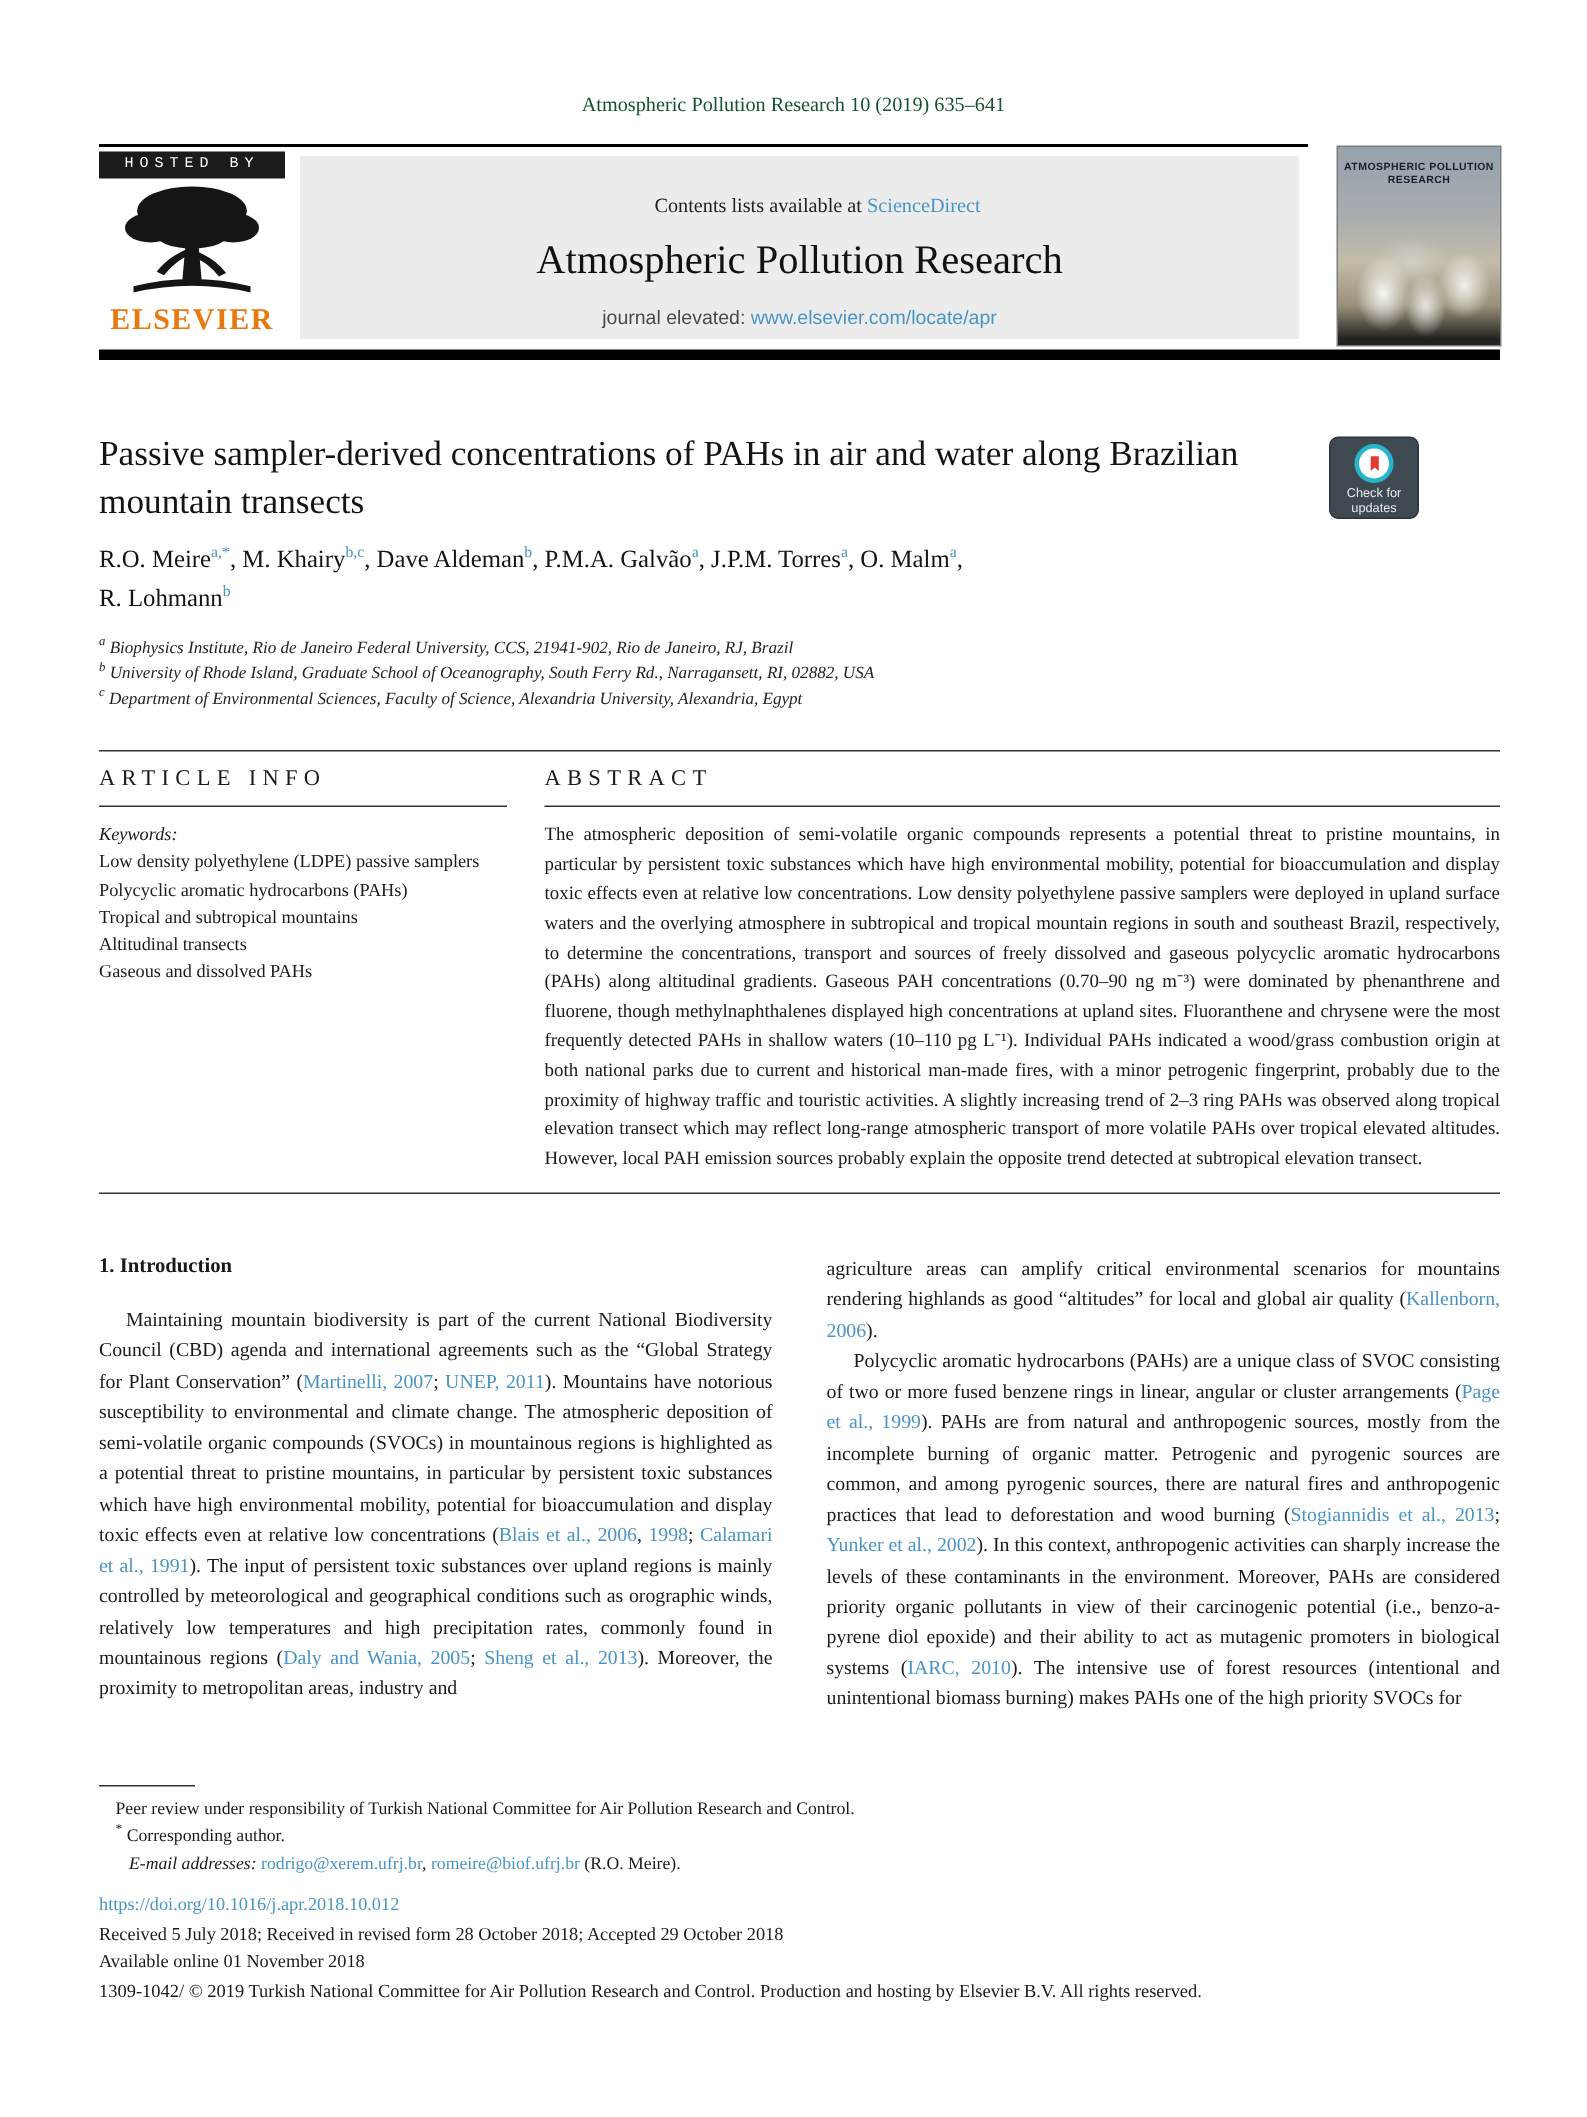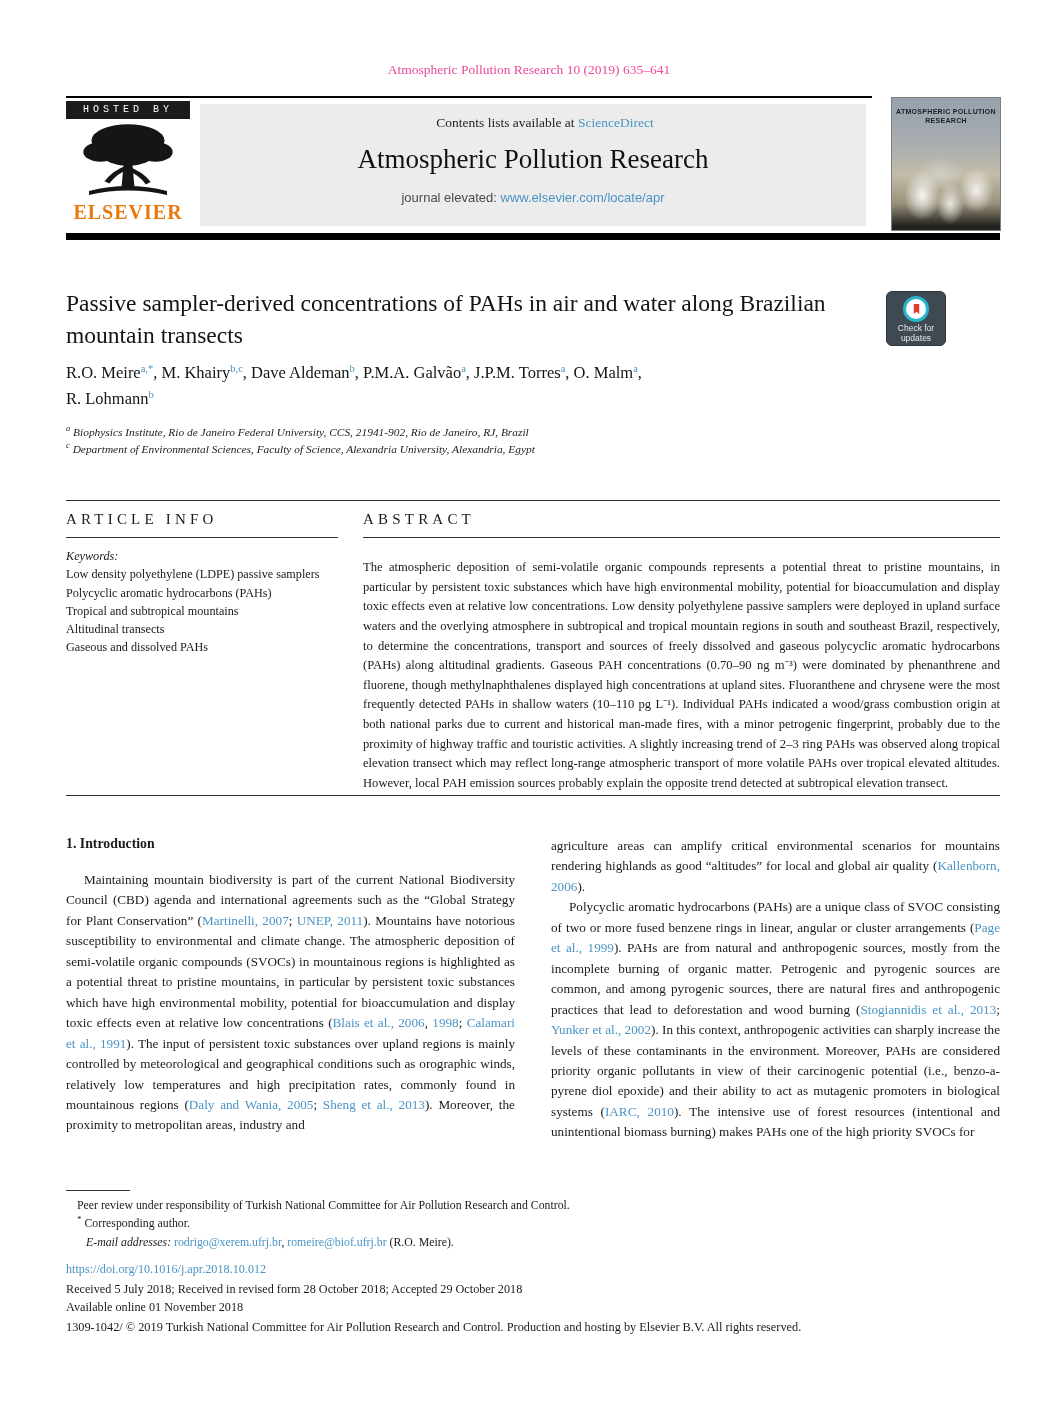--- a/index.html
+++ b/index.html
@@ -1,39 +1,39 @@
 <!DOCTYPE html>
 <html><head>
 <meta charset="utf-8">
 <style>
   html,body{margin:0;padding:0;background:#ffffff;}
   .page{position:relative;width:1058px;height:1411px;background:#fff;
         font-family:"Liberation Serif", serif;color:#1a1a1a;overflow:hidden;}
 
   
   .citation{position:absolute;top:62px;left:0;width:100%;text-align:center;
-            font-size:13.5px;color:#ec4899;}
+            font-size:13.5px;color:#14532d;}
 
   
   .rule-thin-top{position:absolute;left:66px;top:96px;width:806px;height:2px;background:#000;}
   .rule-thick{position:absolute;left:66px;top:233px;width:934px;height:7px;background:#000;}
   .rule-full{position:absolute;left:66px;width:934px;height:1px;background:#333;}
   .rule-abs1{top:500px;} .rule-abs2{top:795px;}
   .rule-foot{position:absolute;left:66px;top:1190px;width:64px;height:1px;background:#333;}
 
   
   .logo-block{position:absolute;left:66px;top:101px;width:124px;height:126px;text-align:center;}
   .hosted-bar{background:#1b1b1b;color:#fff;font-family:Liberation Mono, monospace;
               font-size:10px;letter-spacing:4px;padding:3px 0 4px 0;}
   .tree{margin-top:2px;}
   .elsevier-word{font-family:"Liberation Serif",serif;font-weight:bold;font-size:20px;
                  color:#e8790f;letter-spacing:1px;margin-top:-2px;}
   .banner-box{position:absolute;left:200px;top:104px;width:666px;height:122px;
               background:#ececec;text-align:center;}
-  .contents-line{margin-top:11px;font-size:13.5px;color:#222;padding-left:24px;}
+  .contents-line{margin-top:25px;font-size:13.5px;color:#222;padding-left:24px;}
   .journal-title{margin-top:13px;font-size:27px;color:#111;}
   .homepage-line{margin-top:15px;font-family:"Liberation Sans",sans-serif;
                  font-size:13px;color:#4a4a4a;}
   .cover{position:absolute;left:891px;top:97px;width:110px;height:134px;
          border:1px solid #7d7d7d;box-sizing:border-box;
          background:
            radial-gradient(ellipse 26px 36px at 28% 74%, rgba(250,250,248,.96) 0%, rgba(250,250,248,0) 70%),
            radial-gradient(ellipse 20px 30px at 54% 80%, rgba(238,236,231,.92) 0%, rgba(238,236,231,0) 70%),
            radial-gradient(ellipse 25px 32px at 78% 70%, rgba(247,245,241,.94) 0%, rgba(247,245,241,0) 70%),
            radial-gradient(ellipse 34px 24px at 45% 58%, rgba(214,212,206,.75) 0%, rgba(214,212,206,0) 70%),
@@ -59,21 +59,21 @@
                 font-size:11.4px;line-height:1.5;color:#222;}
   .affiliations sup{font-size:8.5px;line-height:0;}
 
   
   .info-col{position:absolute;left:66px;top:511px;width:272px;}
   .abs-col{position:absolute;left:363px;top:511px;width:637px;}
   .sec-head{font-size:15px;letter-spacing:4.2px;color:#1a1a1a;}
   .sec-head-rule{margin-top:9px;height:1px;background:#333;}
   .keywords{margin-top:9px;font-size:12.2px;line-height:1.5;color:#1a1a1a;}
   .kw-label{font-style:italic;}
-  .abstract-text{margin-top:20px;font-size:12.6px;line-height:1.56;text-align:justify;color:#1a1a1a;}
+  .abstract-text{margin-top:9px;font-size:12.6px;line-height:1.56;text-align:justify;color:#1a1a1a;}
 
   
   .intro-head{position:absolute;left:66px;top:836px;font-size:13.8px;font-weight:bold;}
   .col-left{position:absolute;left:66px;top:870px;width:449px;}
   .col-right{position:absolute;left:551px;top:836px;width:449px;}
   .body-p{font-size:13.2px;line-height:1.55;text-align:justify;color:#1a1a1a;margin:0;}
   .indent{text-indent:18px;}
   .lnk{color:#4a94c4;cursor:pointer;}
   .lnk2{color:#4a94c4;cursor:pointer;}
 
@@ -146,20 +146,21 @@
       <div>updates</div>
     </div>
   </div>
 
   <div class="authors">
     <span><span>R.O. Meire</span><sup>a,*</sup><span>, </span></span><span><span>M. Khairy</span><sup>b,c</sup><span>, </span></span><span><span>Dave Aldeman</span><sup>b</sup><span>, </span></span><span><span>P.M.A. Galvão</span><sup>a</sup><span>, </span></span><span><span>J.P.M. Torres</span><sup>a</sup><span>, </span></span><span><span>O. Malm</span><sup>a</sup><span>,</span></span><br><span><span>R. Lohmann</span><sup>b</sup></span>
   </div>
 
   <div class="affiliations">
     <div><sup>a</sup><span> Biophysics Institute, Rio de Janeiro Federal University, CCS, 21941-902, Rio de Janeiro, RJ, Brazil</span></div>
+    <div><sup>b</sup><span> University of Rhode Island, Graduate School of Oceanography, South Ferry Rd., Narragansett, RI, 02882, USA</span></div>
     <div><sup>c</sup><span> Department of Environmental Sciences, Faculty of Science, Alexandria University, Alexandria, Egypt</span></div>
   </div>
 
   <div class="rule-full rule-abs1"></div>
 
   <div class="info-col">
     <div class="sec-head">ARTICLE INFO</div>
     <div class="sec-head-rule"></div>
     <div class="keywords">
       <div class="kw-label">Keywords:</div>

